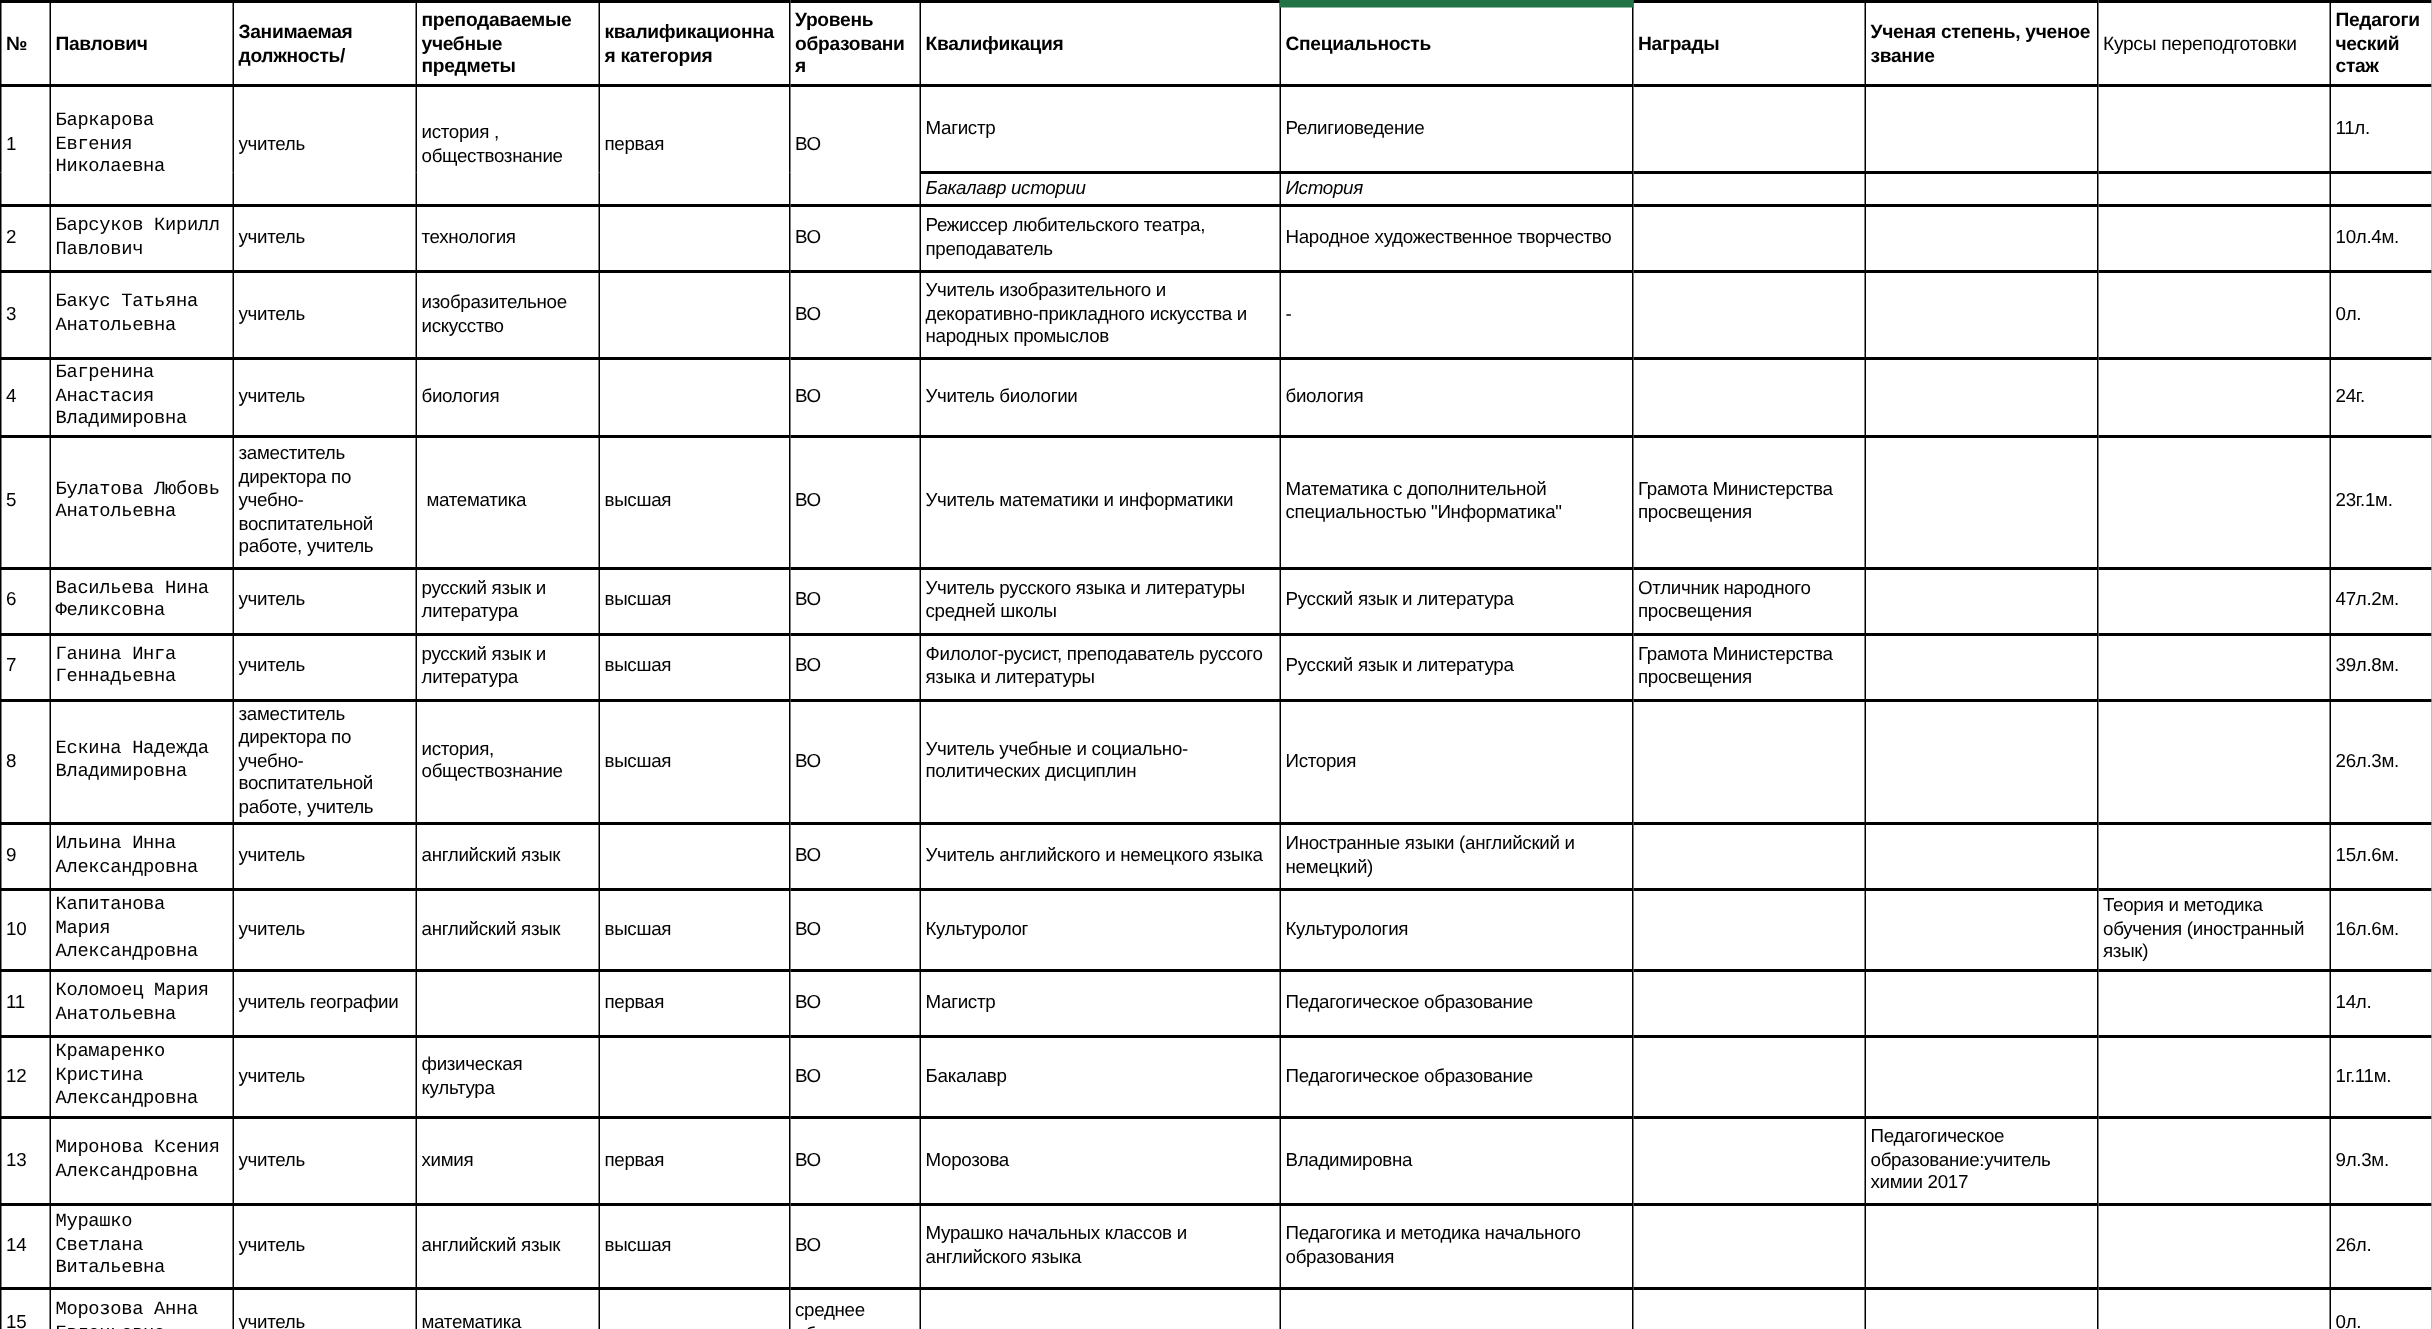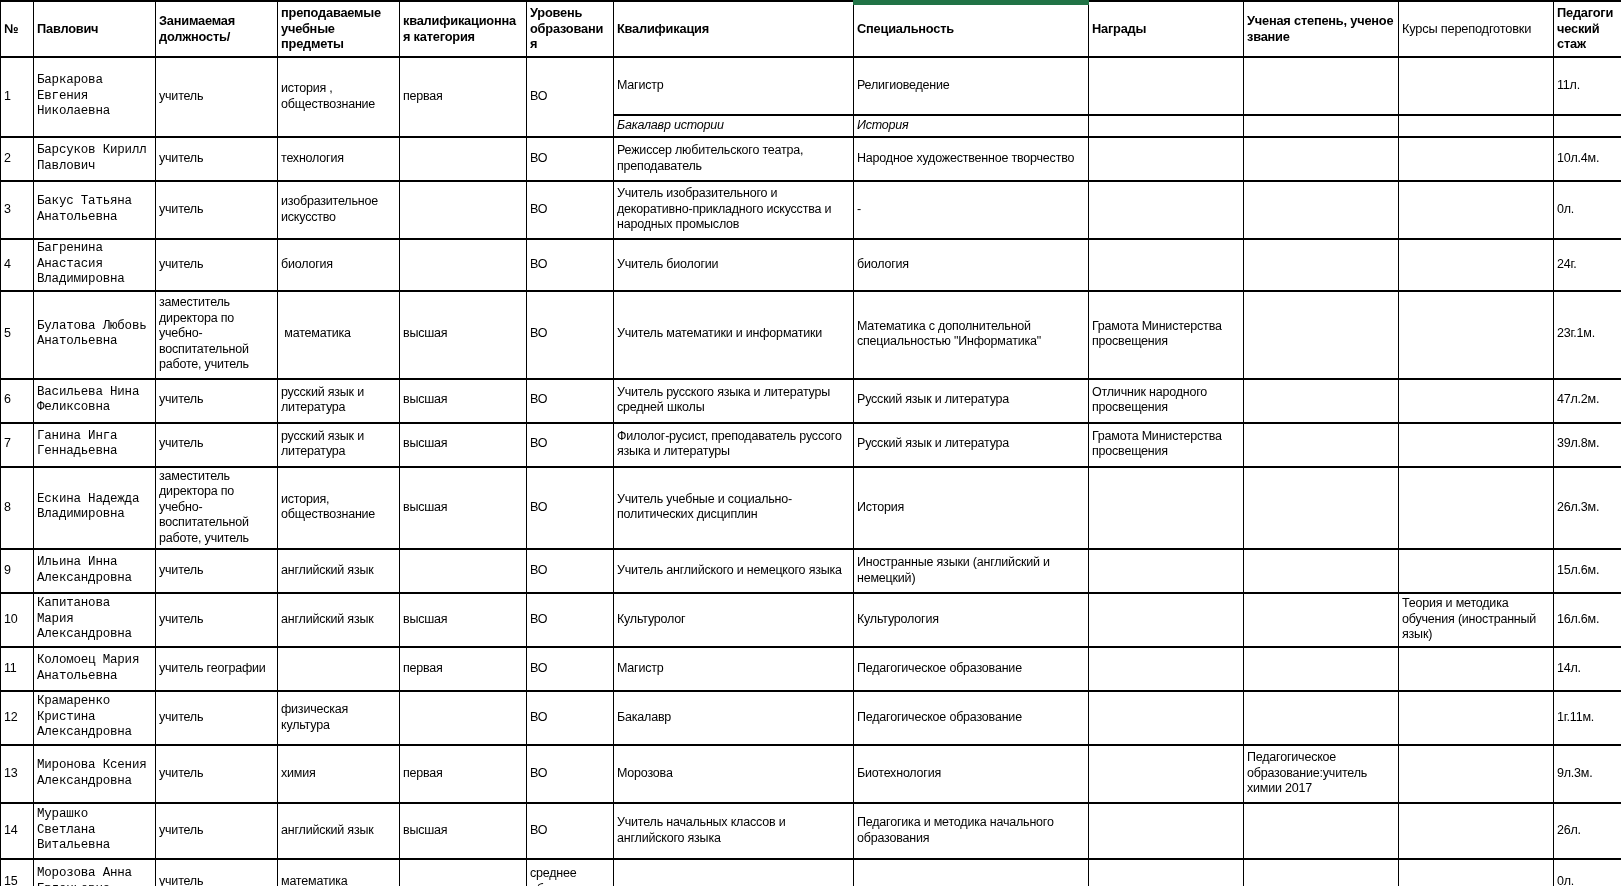--- a/index.html
+++ b/index.html
@@ -261,34 +261,34 @@
           <td class="c11">1г.11м.</td>
         </tr>
         <tr style="height: 58px;">
           <td class="c0">13</td>
           <td class="c1">Миронова Ксения Александровна</td>
           <td class="c2">учитель</td>
           <td class="c3">химия</td>
           <td class="c4">первая</td>
           <td class="c5">ВО</td>
           <td class="c6">Морозова</td>
-          <td class="c7">Биотехнология</td>
+          <td class="c7">Владимировна</td>
           <td class="c8"></td>
           <td class="c9">Педагогическое образование:учитель химии 2017</td>
           <td class="c10"></td>
           <td class="c11">9л.3м.</td>
         </tr>
         <tr style="height: 56px;">
           <td class="c0">14</td>
           <td class="c1">Мурашко Светлана Витальевна</td>
           <td class="c2">учитель</td>
           <td class="c3">английский язык</td>
           <td class="c4">высшая</td>
           <td class="c5">ВО</td>
-          <td class="c6">Учитель начальных классов и английского языка</td>
+          <td class="c6">Мурашко начальных классов и английского языка</td>
           <td class="c7">Педагогика и методика начального образования</td>
           <td class="c8"></td>
           <td class="c9"></td>
           <td class="c10"></td>
           <td class="c11">26л.</td>
         </tr>
         <tr style="height: 46px;">
           <td class="c0">15</td>
           <td class="c1">Морозова Анна Евгеньевна</td>
           <td class="c2">учитель</td>

